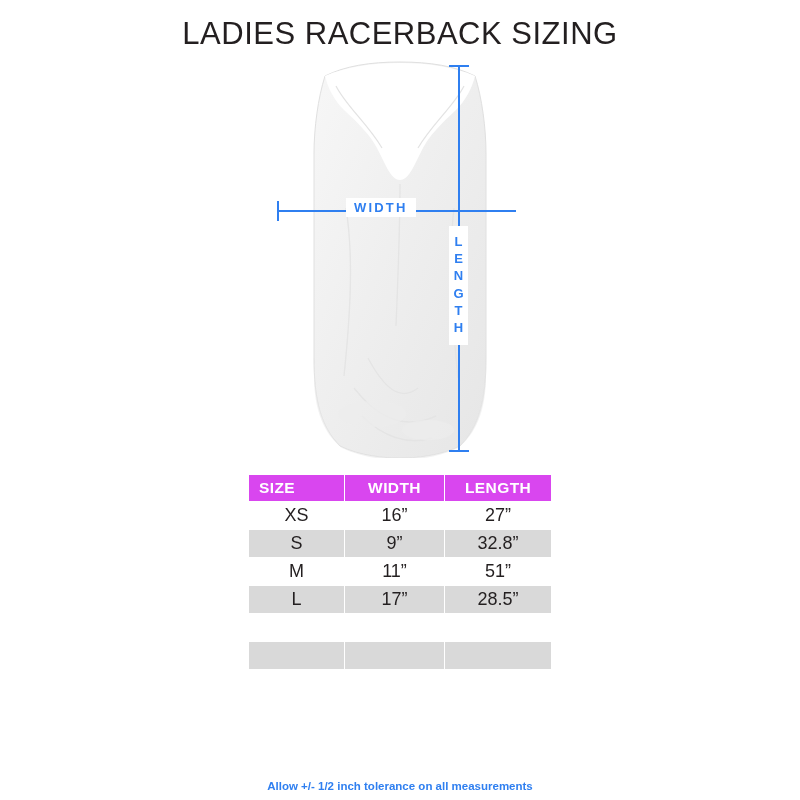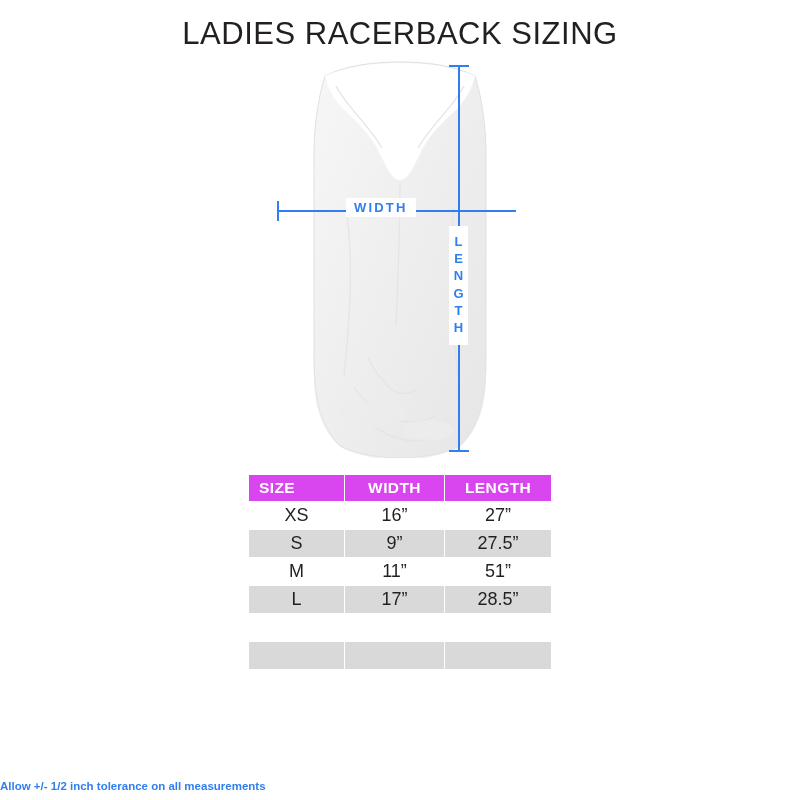--- a/index.html
+++ b/index.html
@@ -138,21 +138,21 @@
   .size-table tbody td { font-size: 18px; }
   .size-table .c-size   { width: 90px; }
   .size-table .c-width  { width: 104px; }
   .size-table .c-length { width: 110px; }
 
   .tolerance {
     position: absolute;
     top: 780px;
     left: 0;
     width: 800px;
-    text-align: left;
+    text-align: center;
     font-size: 11.5px;
     color: #2f7ff0;
     font-weight: 700;
   }
 </style>
 </head>
 <body>
 
 <div id="page">
 
@@ -234,21 +234,21 @@
     </thead>
     <tbody>
       <tr class="odd">
         <td class="c-size">XS</td>
         <td class="c-width">16”</td>
         <td class="c-length">27”</td>
       </tr>
       <tr class="even">
         <td class="c-size">S</td>
         <td class="c-width">9”</td>
-        <td class="c-length">27.5”</td>
+        <td class="c-length">32.8”</td>
       </tr>
       <tr class="odd">
         <td class="c-size">M</td>
         <td class="c-width">11”</td>
         <td class="c-length">51”</td>
       </tr>
       <tr class="even">
         <td class="c-size">L</td>
         <td class="c-width">17”</td>
         <td class="c-length">28.5”</td>

